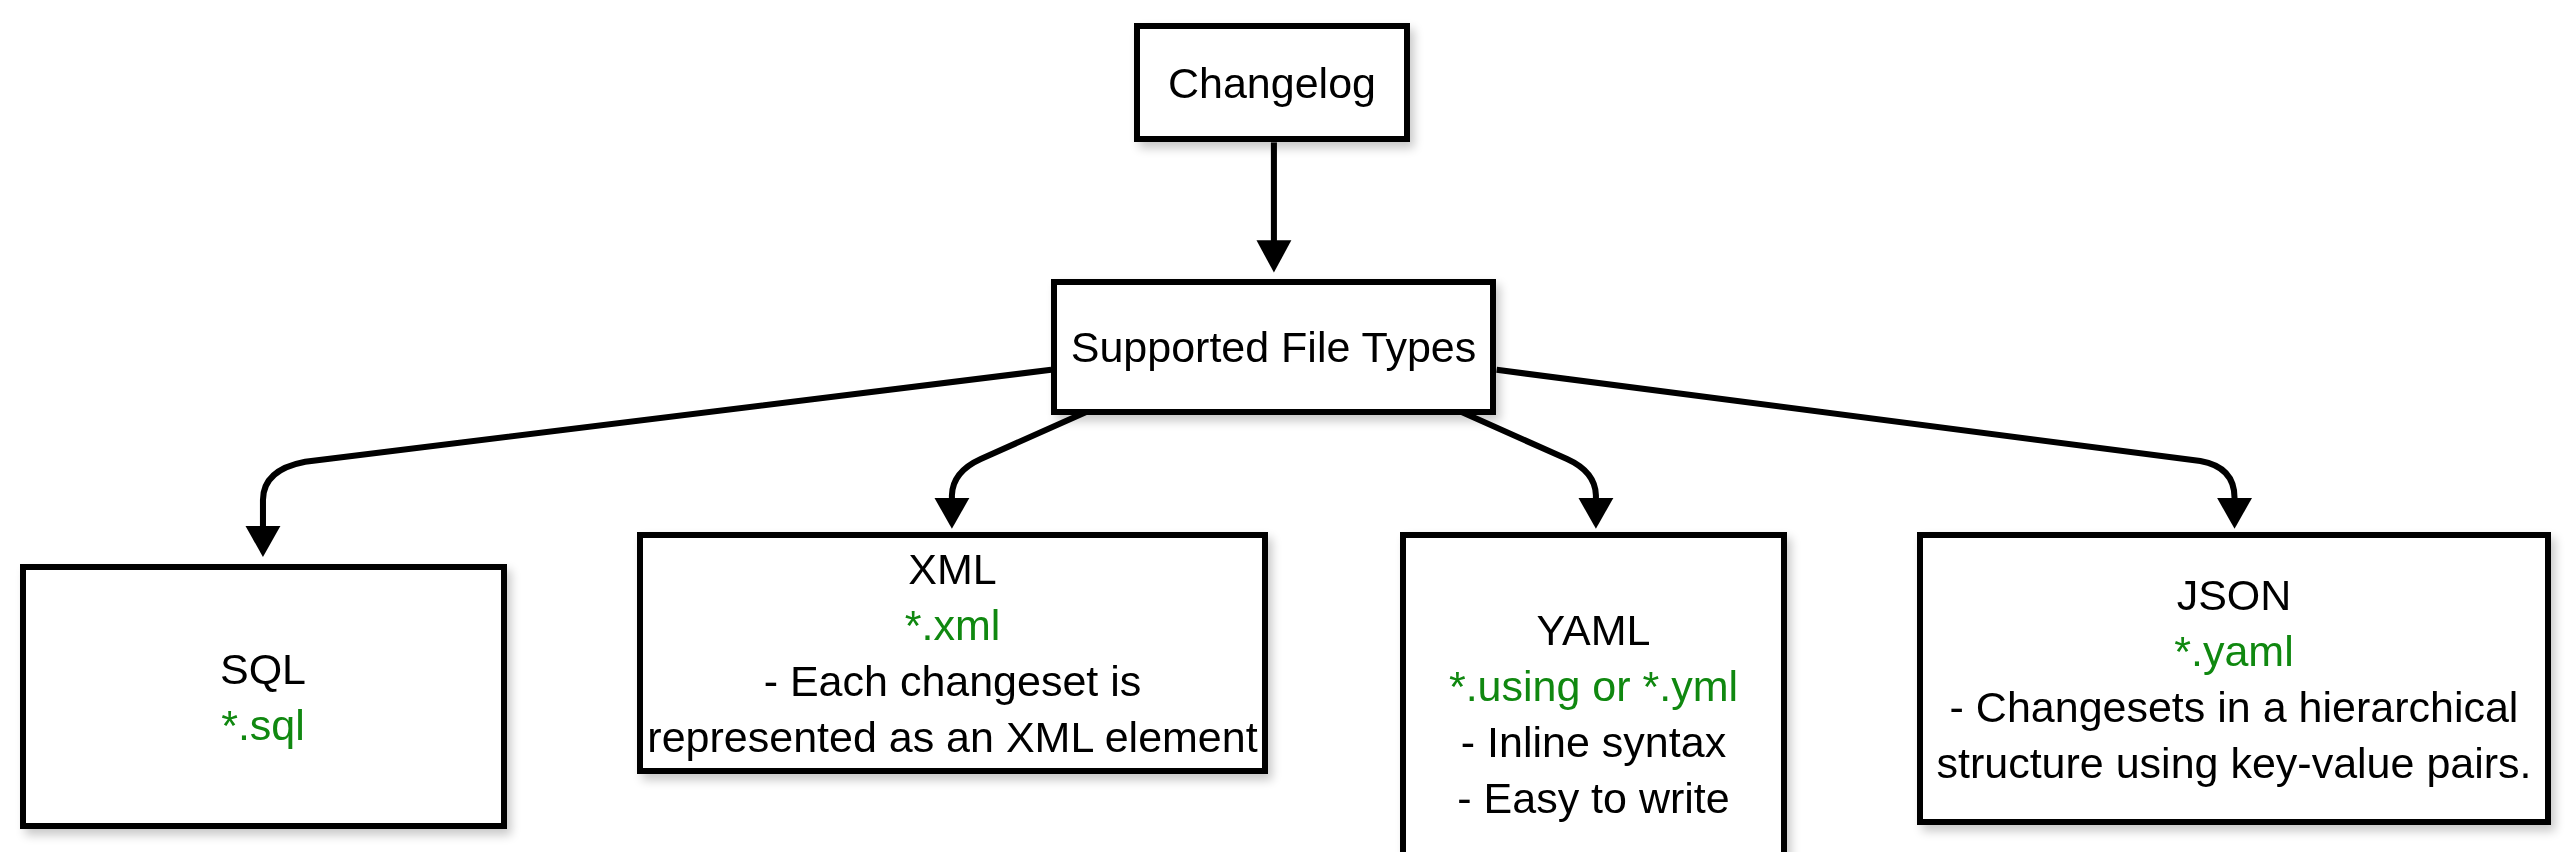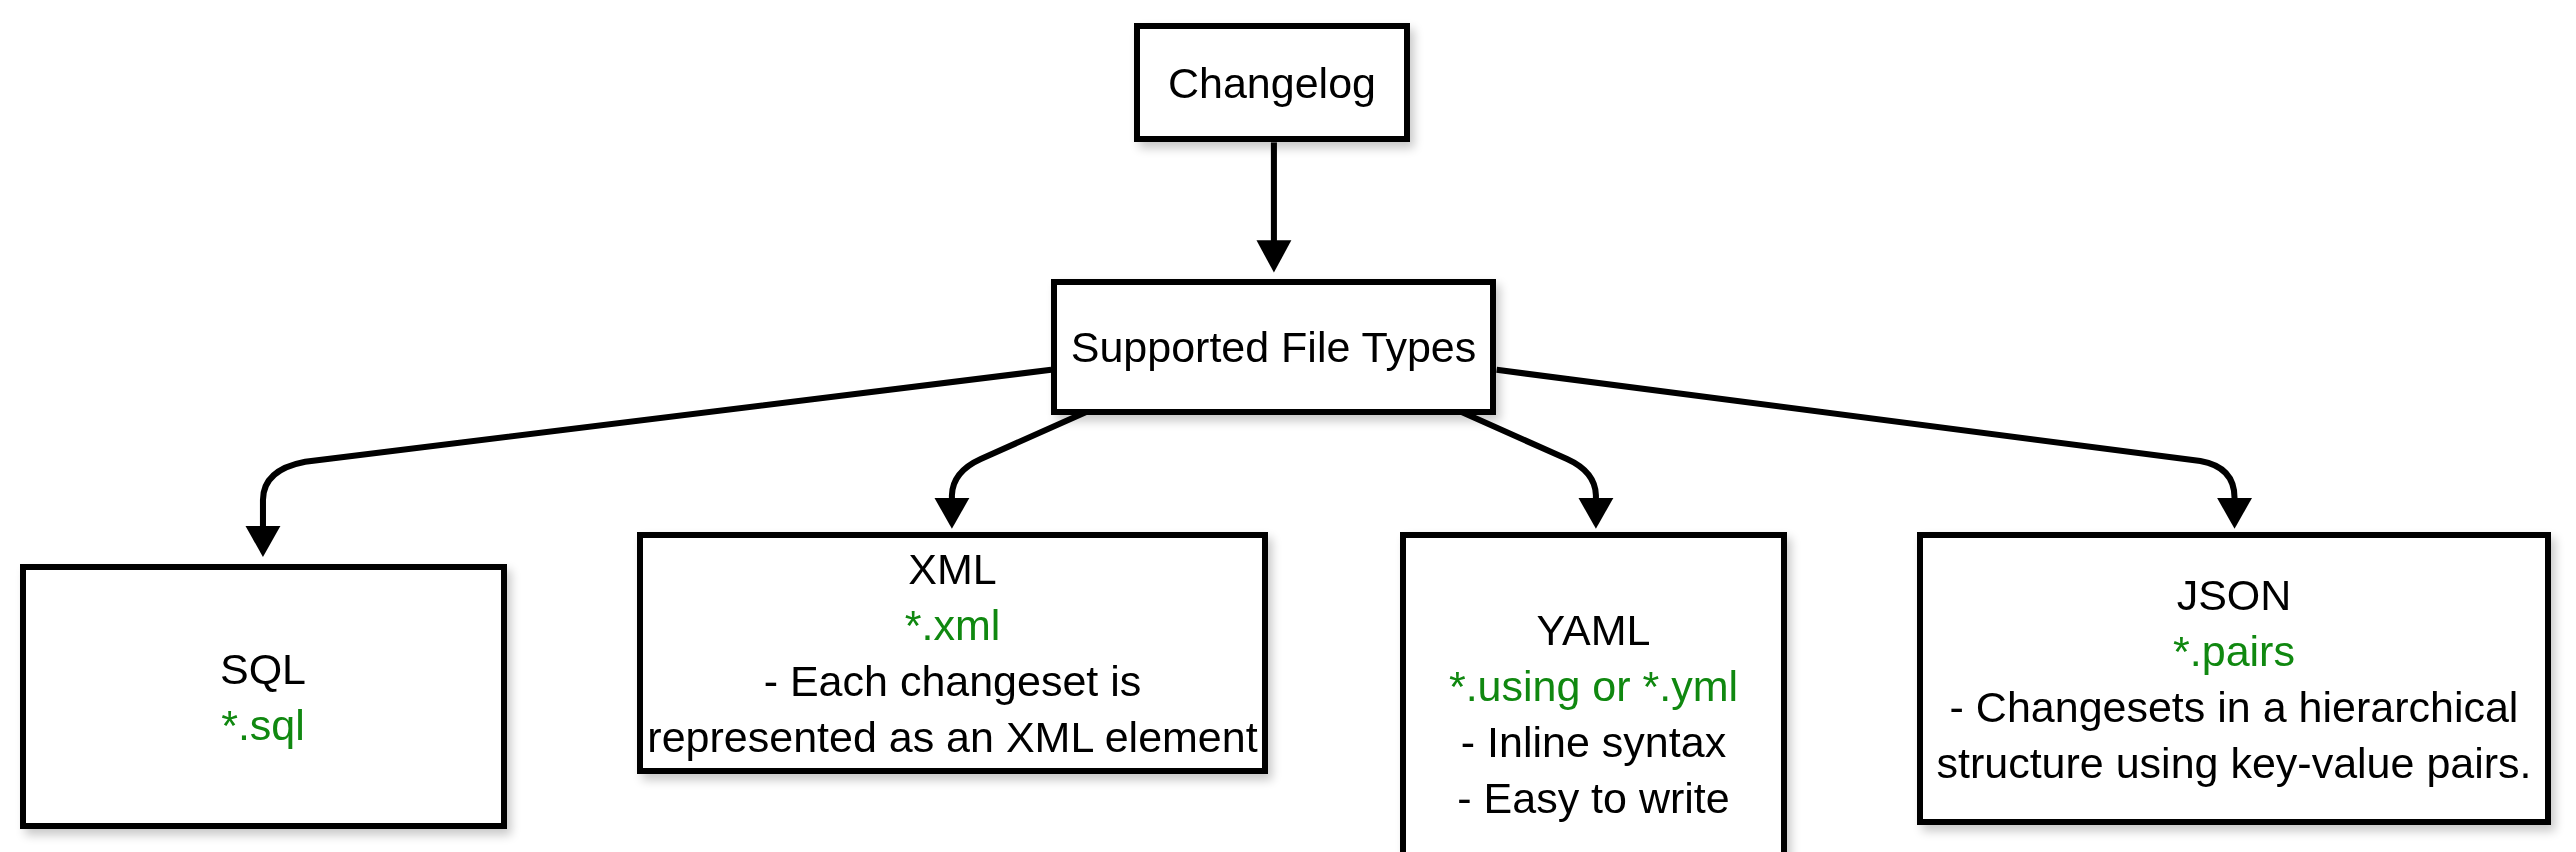--- a/index.html
+++ b/index.html
@@ -109,19 +109,19 @@
 
   <div class="node" id="node-yaml">
     <div class="title">YAML</div>
     <div class="ext">*.using or *.yml</div>
     <div class="desc">- Inline syntax
 - Easy to write</div>
   </div>
 
   <div class="node" id="node-json">
     <div class="title">JSON</div>
-    <div class="ext">*.pairs</div>
+    <div class="ext">*.yaml</div>
     <div class="desc">- Changesets in a hierarchical
 structure using key-value pairs.</div>
   </div>
 
 </div>
 
 
 </body></html>

